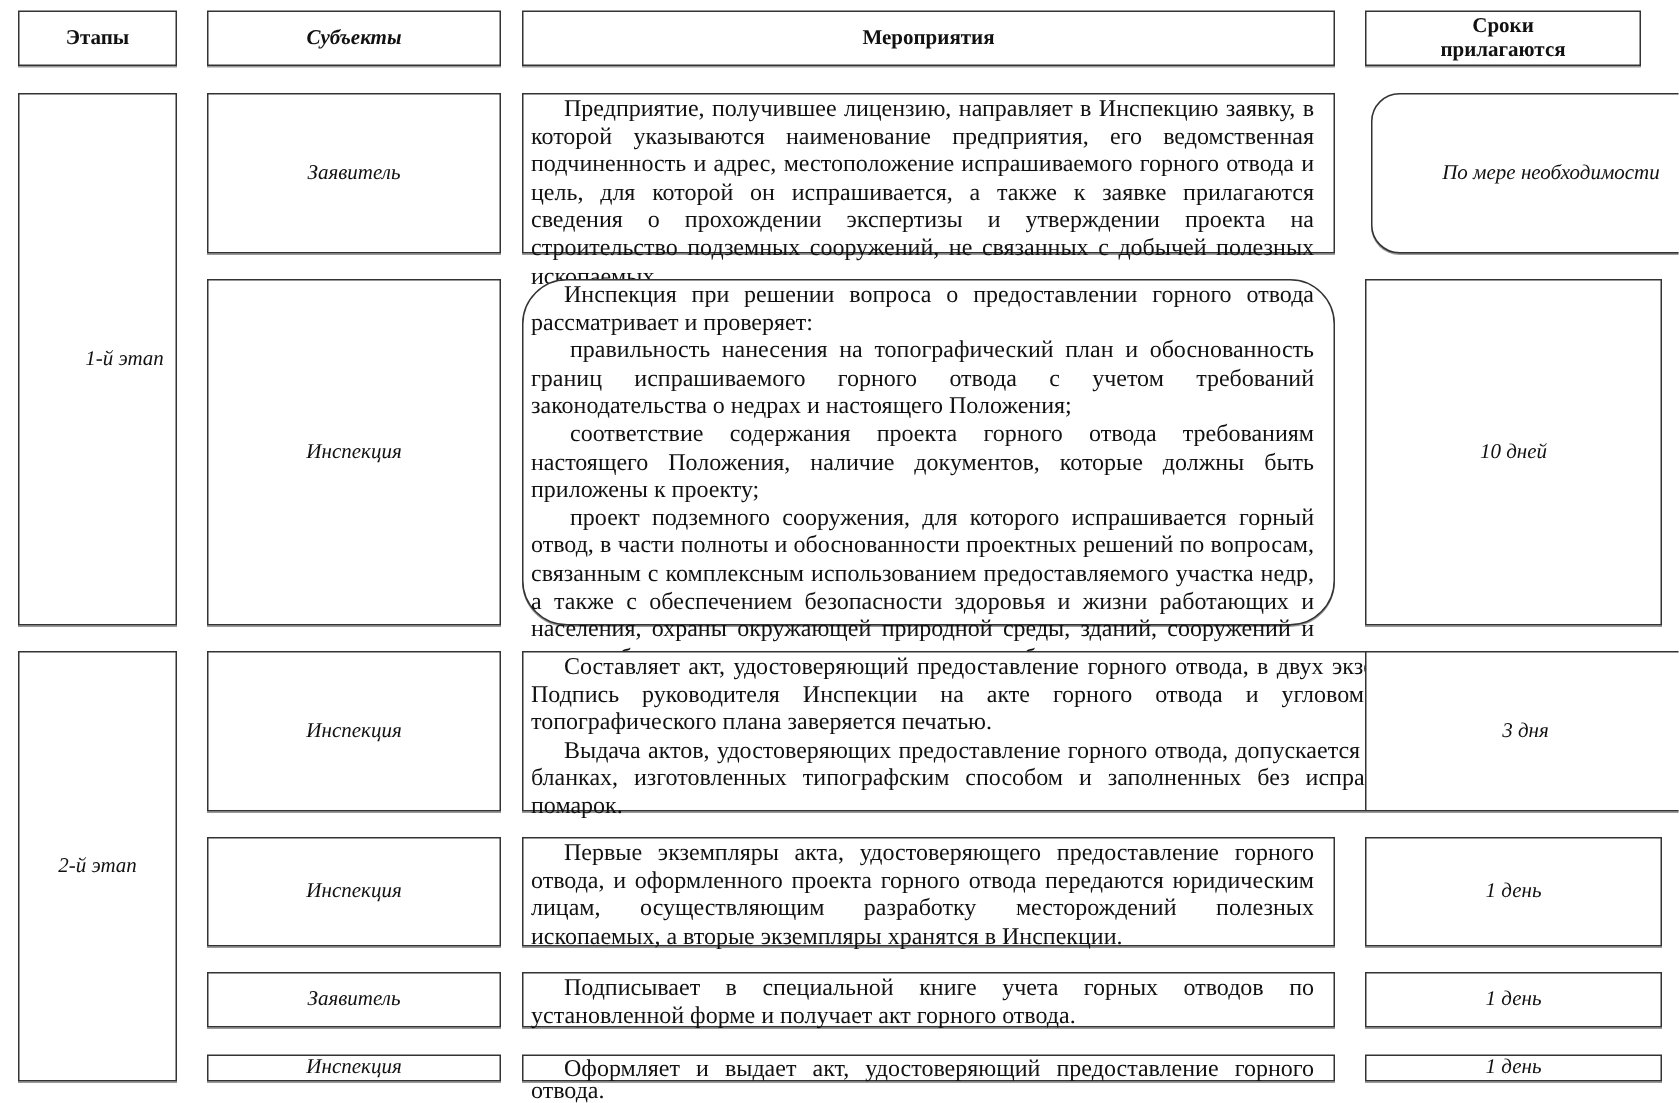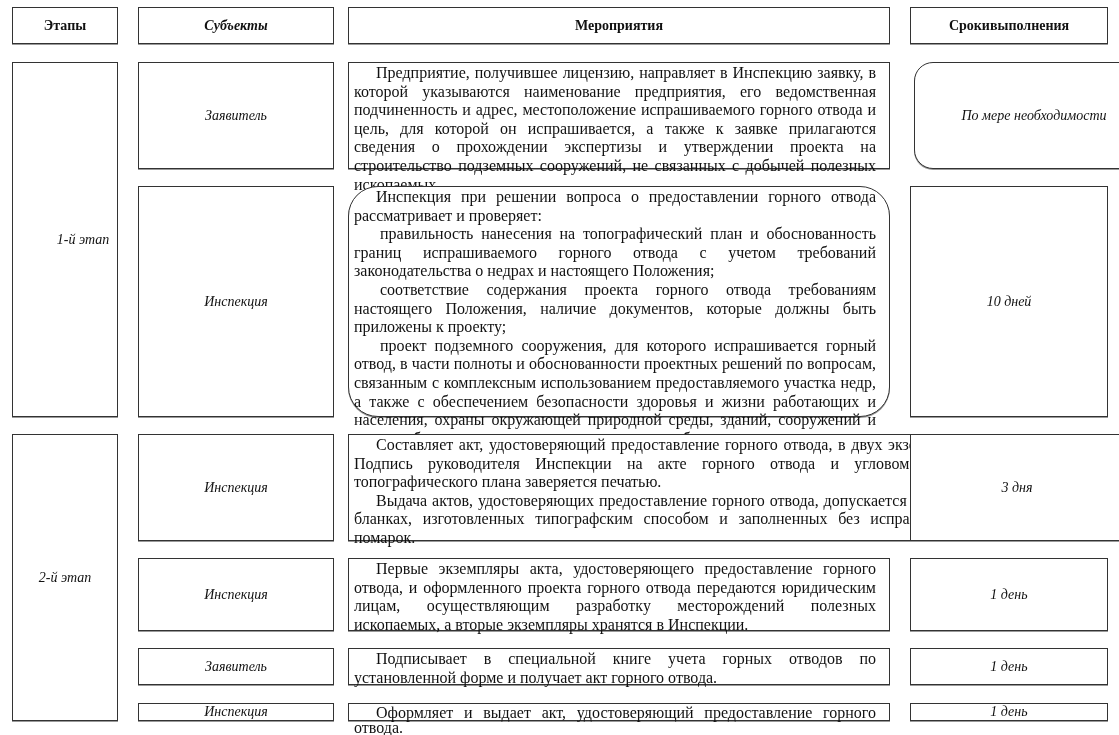--- a/index.html
+++ b/index.html
@@ -19,23 +19,23 @@
 
 <div class="box center hdr" style="left:12px;top:7px;width:106px;height:37px;">
   <span>Этапы</span>
 </div>
 <div class="box center hdr" style="left:138px;top:7px;width:196px;height:37px;font-style:italic;">
   <span>Субъекты</span>
 </div>
 <div class="box center hdr" style="left:348px;top:7px;width:542px;height:37px;">
   <span>Мероприятия</span>
 </div>
-<div class="box center hdr" style="left:910px;top:7px;width:198px;height:37px;">
+<div class="box center hdr" style="left:910px;top:7px;width:184px;height:37px;flex-direction:column;">
   <span>Сроки</span>
-  <span>выполнения</span>
+  <span>прилагаются</span>
 </div>
 
 <div class="box center cell" style="left:12px;top:62px;width:106px;height:355px;padding-left:36px;">
   <span>1-й этап</span>
 </div>
 
 <div class="box center cell" style="left:138px;top:62px;width:196px;height:107px;">
   <span>Заявитель</span>
 </div>
 <div class="box txt" style="left:348px;top:62px;width:542px;height:107px;">

